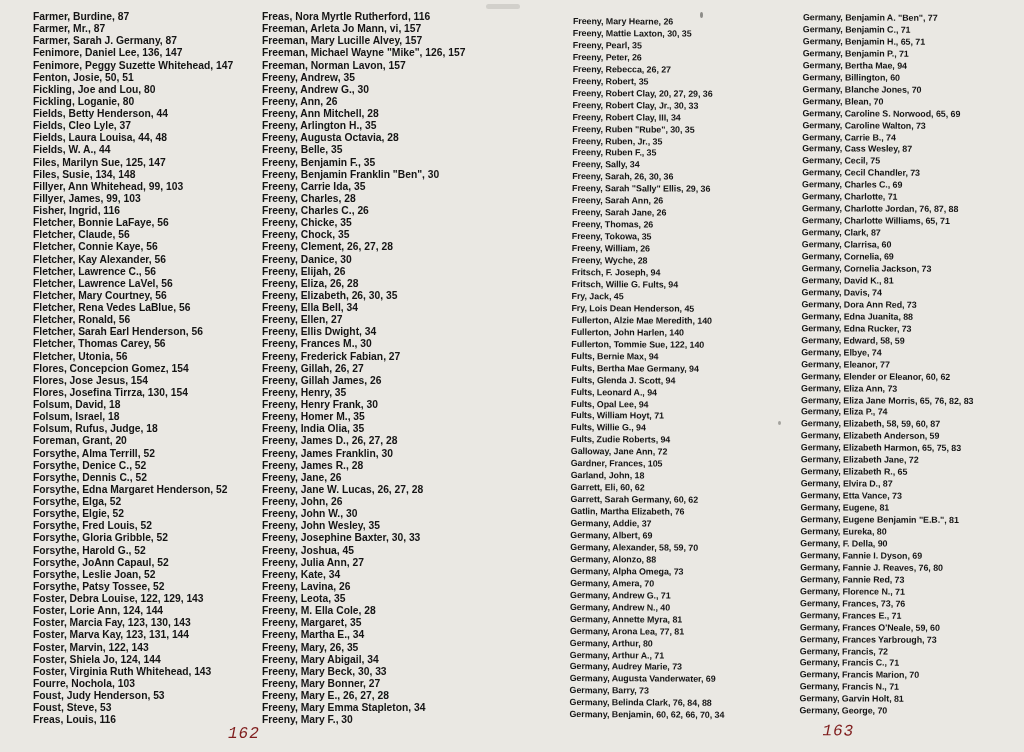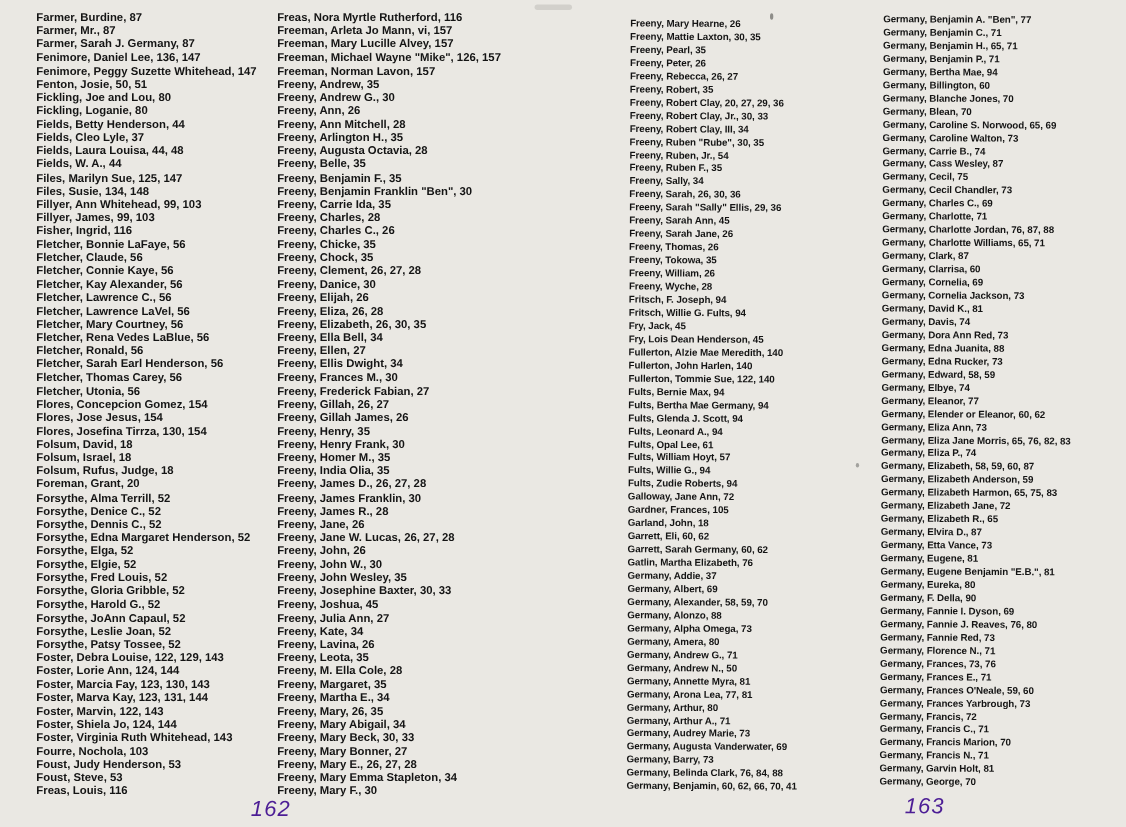--- a/index.html
+++ b/index.html
@@ -13,22 +13,22 @@
   .page-right{transform:rotate(0.28deg);transform-origin:560px 0;}
   .col{position:absolute;}
   .entry{
     font-weight:700;color:#141414;white-space:nowrap;
     -webkit-font-smoothing:antialiased;
   }
   .page-left .entry{font-size:10.3px;line-height:12.12px;letter-spacing:0px;}
   .page-right .entry{font-size:8.9px;line-height:11.95px;letter-spacing:-0.05px;}
   .folio{
     position:absolute;
-    font-family:Liberation Sans, sans-serif;font-style:italic;
-    font-size:20px;color:#4c1d95;letter-spacing:1px;
+    font-family:Liberation Mono, monospace;font-style:italic;
+    font-size:16px;color:#7f1d1d;letter-spacing:1px;
   }
   
   .speck{position:absolute;background:#9b9a96;border-radius:50%;}
   .speck.smudge{width:34px;height:5px;border-radius:3px;background:#d2d0cb;}
   .speck.dot-a{width:3px;height:6px;background:#8e8d89;}
   .speck.dot-b{width:3px;height:4px;background:#a3a29e;}
 </style>
 </head>
 <body>
 
@@ -89,21 +89,21 @@
         <div class="entry">Foster, Marcia Fay, 123, 130, 143</div>
         <div class="entry">Foster, Marva Kay, 123, 131, 144</div>
         <div class="entry">Foster, Marvin, 122, 143</div>
         <div class="entry">Foster, Shiela Jo, 124, 144</div>
         <div class="entry">Foster, Virginia Ruth Whitehead, 143</div>
         <div class="entry">Fourre, Nochola, 103</div>
         <div class="entry">Foust, Judy Henderson, 53</div>
         <div class="entry">Foust, Steve, 53</div>
         <div class="entry">Freas, Louis, 116</div>
       </div>
-    <div class="col" style="left:252px;top:11px">
+    <div class="col" style="left:262px;top:11px">
         <div class="entry">Freas, Nora Myrtle Rutherford, 116</div>
         <div class="entry">Freeman, Arleta Jo Mann, vi, 157</div>
         <div class="entry">Freeman, Mary Lucille Alvey, 157</div>
         <div class="entry">Freeman, Michael Wayne "Mike", 126, 157</div>
         <div class="entry">Freeman, Norman Lavon, 157</div>
         <div class="entry">Freeny, Andrew, 35</div>
         <div class="entry">Freeny, Andrew G., 30</div>
         <div class="entry">Freeny, Ann, 26</div>
         <div class="entry">Freeny, Ann Mitchell, 28</div>
         <div class="entry">Freeny, Arlington H., 35</div>
@@ -165,69 +165,69 @@
         <div class="entry">Freeny, Mary Hearne, 26</div>
         <div class="entry">Freeny, Mattie Laxton, 30, 35</div>
         <div class="entry">Freeny, Pearl, 35</div>
         <div class="entry">Freeny, Peter, 26</div>
         <div class="entry">Freeny, Rebecca, 26, 27</div>
         <div class="entry">Freeny, Robert, 35</div>
         <div class="entry">Freeny, Robert Clay, 20, 27, 29, 36</div>
         <div class="entry">Freeny, Robert Clay, Jr., 30, 33</div>
         <div class="entry">Freeny, Robert Clay, III, 34</div>
         <div class="entry">Freeny, Ruben "Rube", 30, 35</div>
-        <div class="entry">Freeny, Ruben, Jr., 54</div>
+        <div class="entry">Freeny, Ruben, Jr., 35</div>
         <div class="entry">Freeny, Ruben F., 35</div>
         <div class="entry">Freeny, Sally, 34</div>
         <div class="entry">Freeny, Sarah, 26, 30, 36</div>
         <div class="entry">Freeny, Sarah "Sally" Ellis, 29, 36</div>
-        <div class="entry">Freeny, Sarah Ann, 45</div>
+        <div class="entry">Freeny, Sarah Ann, 26</div>
         <div class="entry">Freeny, Sarah Jane, 26</div>
         <div class="entry">Freeny, Thomas, 26</div>
         <div class="entry">Freeny, Tokowa, 35</div>
         <div class="entry">Freeny, William, 26</div>
         <div class="entry">Freeny, Wyche, 28</div>
         <div class="entry">Fritsch, F. Joseph, 94</div>
         <div class="entry">Fritsch, Willie G. Fults, 94</div>
         <div class="entry">Fry, Jack, 45</div>
         <div class="entry">Fry, Lois Dean Henderson, 45</div>
         <div class="entry">Fullerton, Alzie Mae Meredith, 140</div>
         <div class="entry">Fullerton, John Harlen, 140</div>
         <div class="entry">Fullerton, Tommie Sue, 122, 140</div>
         <div class="entry">Fults, Bernie Max, 94</div>
         <div class="entry">Fults, Bertha Mae Germany, 94</div>
         <div class="entry">Fults, Glenda J. Scott, 94</div>
         <div class="entry">Fults, Leonard A., 94</div>
-        <div class="entry">Fults, Opal Lee, 61</div>
-        <div class="entry">Fults, William Hoyt, 57</div>
+        <div class="entry">Fults, Opal Lee, 94</div>
+        <div class="entry">Fults, William Hoyt, 71</div>
         <div class="entry">Fults, Willie G., 94</div>
         <div class="entry">Fults, Zudie Roberts, 94</div>
         <div class="entry">Galloway, Jane Ann, 72</div>
         <div class="entry">Gardner, Frances, 105</div>
         <div class="entry">Garland, John, 18</div>
         <div class="entry">Garrett, Eli, 60, 62</div>
         <div class="entry">Garrett, Sarah Germany, 60, 62</div>
         <div class="entry">Gatlin, Martha Elizabeth, 76</div>
         <div class="entry">Germany, Addie, 37</div>
         <div class="entry">Germany, Albert, 69</div>
         <div class="entry">Germany, Alexander, 58, 59, 70</div>
         <div class="entry">Germany, Alonzo, 88</div>
         <div class="entry">Germany, Alpha Omega, 73</div>
-        <div class="entry">Germany, Amera, 80</div>
+        <div class="entry">Germany, Amera, 70</div>
         <div class="entry">Germany, Andrew G., 71</div>
-        <div class="entry">Germany, Andrew N., 50</div>
+        <div class="entry">Germany, Andrew N., 40</div>
         <div class="entry">Germany, Annette Myra, 81</div>
         <div class="entry">Germany, Arona Lea, 77, 81</div>
         <div class="entry">Germany, Arthur, 80</div>
         <div class="entry">Germany, Arthur A., 71</div>
         <div class="entry">Germany, Audrey Marie, 73</div>
         <div class="entry">Germany, Augusta Vanderwater, 69</div>
         <div class="entry">Germany, Barry, 73</div>
         <div class="entry">Germany, Belinda Clark, 76, 84, 88</div>
-        <div class="entry">Germany, Benjamin, 60, 62, 66, 70, 41</div>
+        <div class="entry">Germany, Benjamin, 60, 62, 66, 70, 34</div>
       </div>
     <div class="col" style="left:803px;top:11px">
         <div class="entry">Germany, Benjamin A. "Ben", 77</div>
         <div class="entry">Germany, Benjamin C., 71</div>
         <div class="entry">Germany, Benjamin H., 65, 71</div>
         <div class="entry">Germany, Benjamin P., 71</div>
         <div class="entry">Germany, Bertha Mae, 94</div>
         <div class="entry">Germany, Billington, 60</div>
         <div class="entry">Germany, Blanche Jones, 70</div>
         <div class="entry">Germany, Blean, 70</div>

